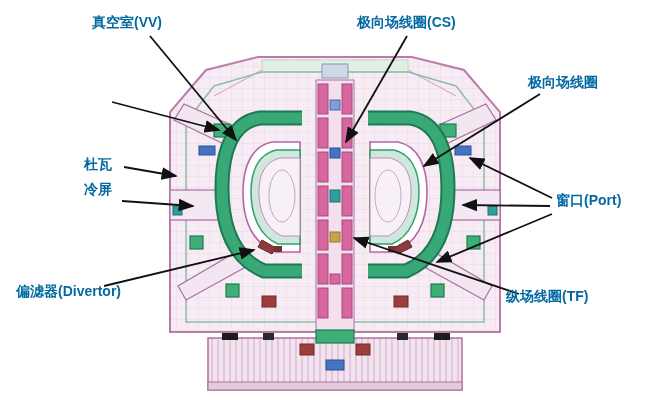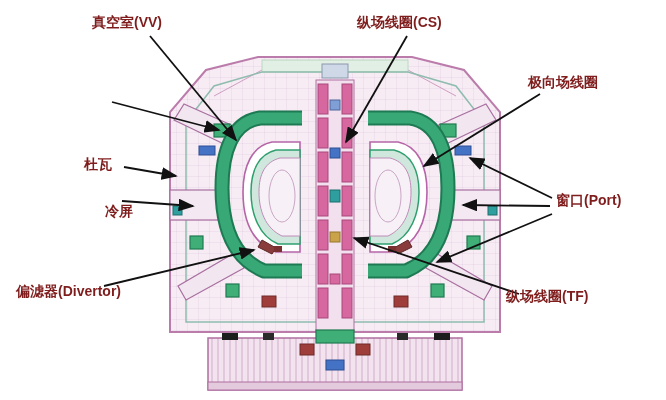--- a/index.html
+++ b/index.html
@@ -8,21 +8,21 @@
     width:666px;height:400px;
     background:#ffffff;
     overflow:hidden;
     font-family:"Liberation Sans","DejaVu Sans",sans-serif;
   }
   .stage svg{position:absolute;left:0;top:0;}
   .callout{
     position:absolute;
     font-size:14px;
     font-weight:700;
-    color:#7f1d1d;
+    color:#0369a1;
     line-height:1.25;
     white-space:nowrap;
   }
   .callout.multiline{white-space:pre-line;text-align:center;}
 </style>
 </head>
 <body>
 
 <div class="stage">
 
@@ -156,21 +156,21 @@
       <line x1="122" y1="201" x2="193" y2="206" marker-end="url(#arrow)"></line>
       <line x1="552" y1="198" x2="470" y2="158" marker-end="url(#arrow)"></line>
       <line x1="550" y1="206" x2="463" y2="205" marker-end="url(#arrow)"></line>
       <line x1="552" y1="214" x2="437" y2="262" marker-end="url(#arrow)"></line>
       <line x1="104" y1="286" x2="254" y2="250" marker-end="url(#arrow)"></line>
       <line x1="519" y1="294" x2="354" y2="238" marker-end="url(#arrow)"></line>
     </g>
   </svg>
 
   <div class="callout" style="left:92px;  top:14px;">真空室(VV)</div>
-  <div class="callout" style="left:357px; top:14px;">纵场线圈(CS)</div>
+  <div class="callout" style="left:357px; top:14px;">极向场线圈(CS)</div>
   <div class="callout" style="left:528px; top:74px;">极向场线圈</div>
   <div class="callout" style="left:84px;  top:156px;text-align:center;">杜瓦</div>
-  <div class="callout" style="left:84px;  top:203px;margin-left:21px;">冷屏</div>
+  <div class="callout" style="left:84px;  top:181px;">冷屏</div>
   <div class="callout" style="left:556px; top:192px;">窗口(Port)</div>
   <div class="callout" style="left:506px; top:288px;">纵场线圈(TF)</div>
   <div class="callout" style="left:16px;  top:283px;">偏滤器(Divertor)</div>
 
 </div>
 
 </body></html>

